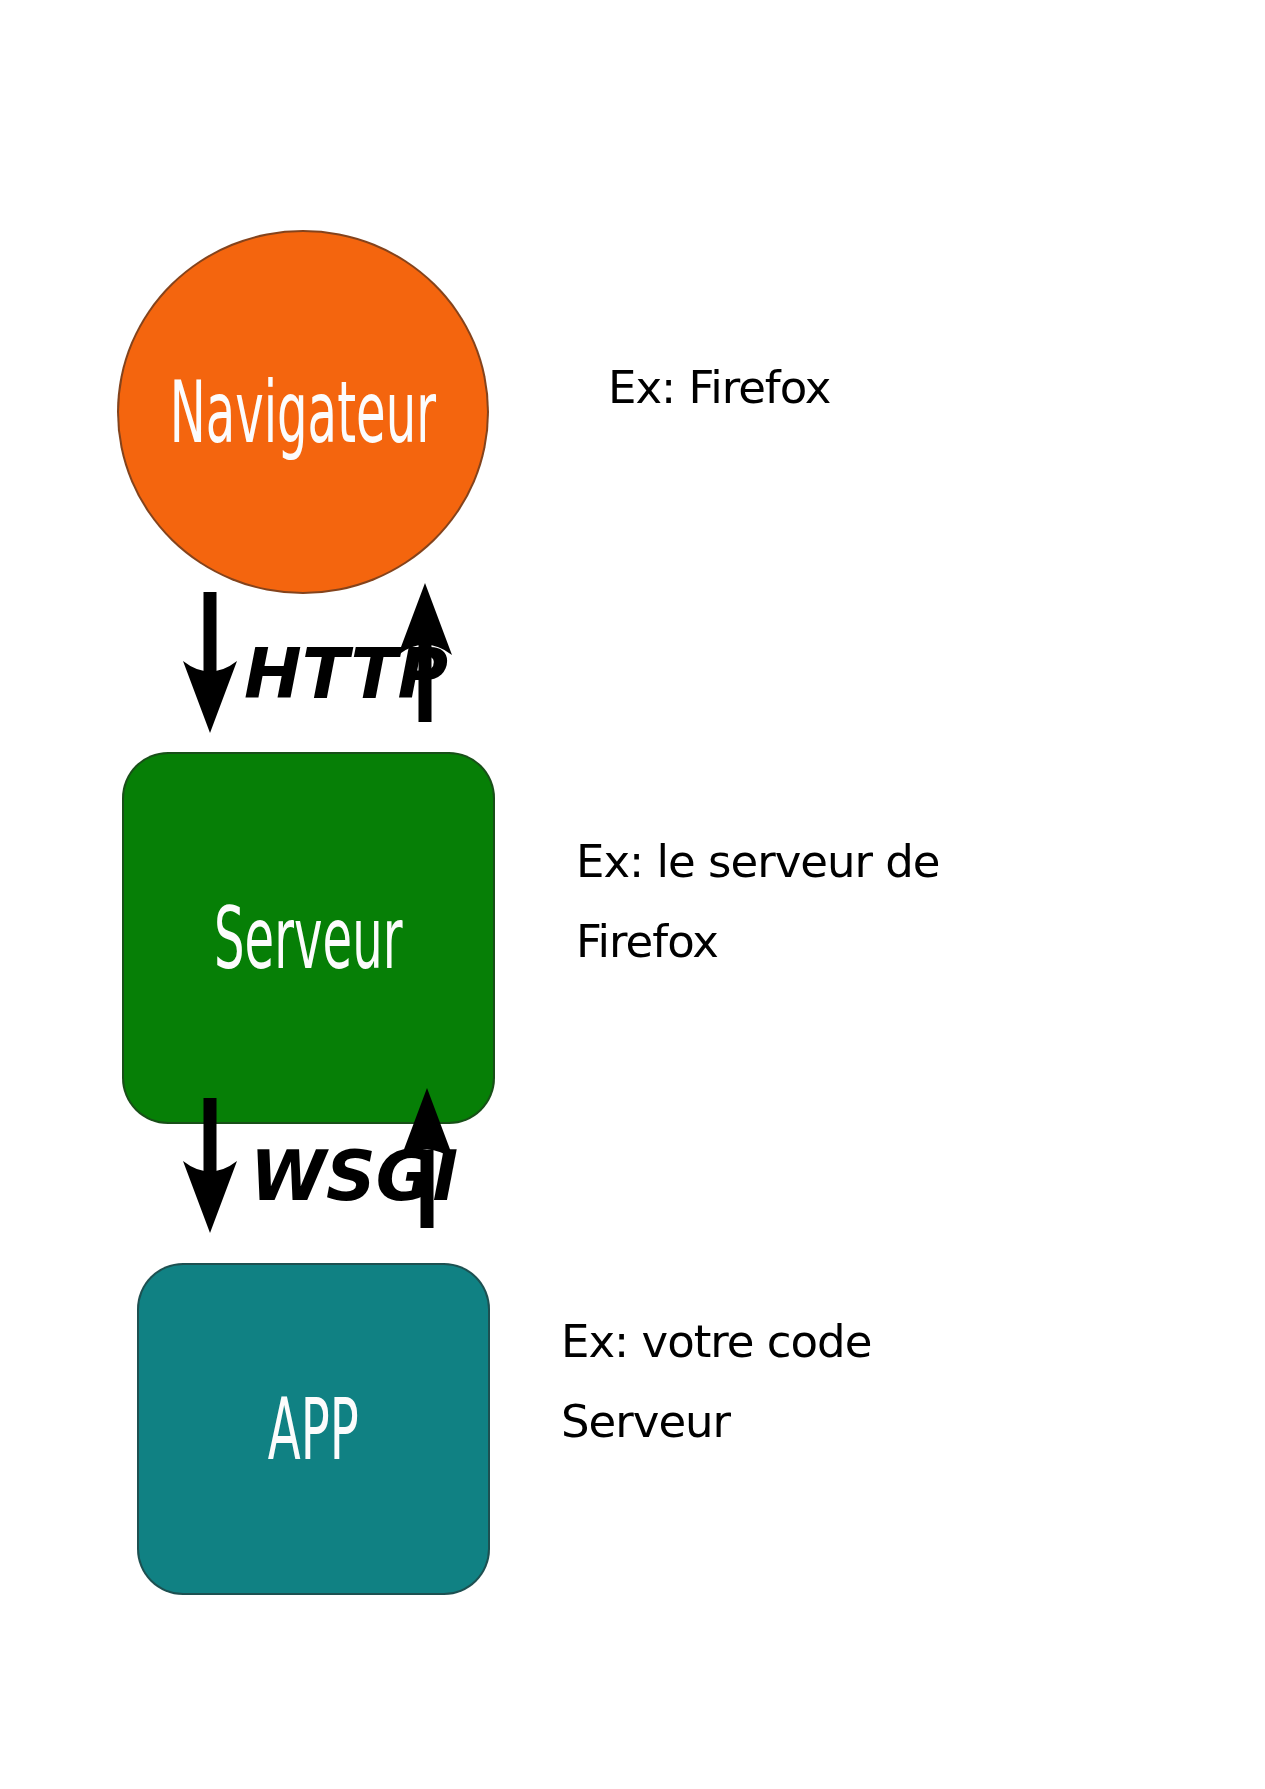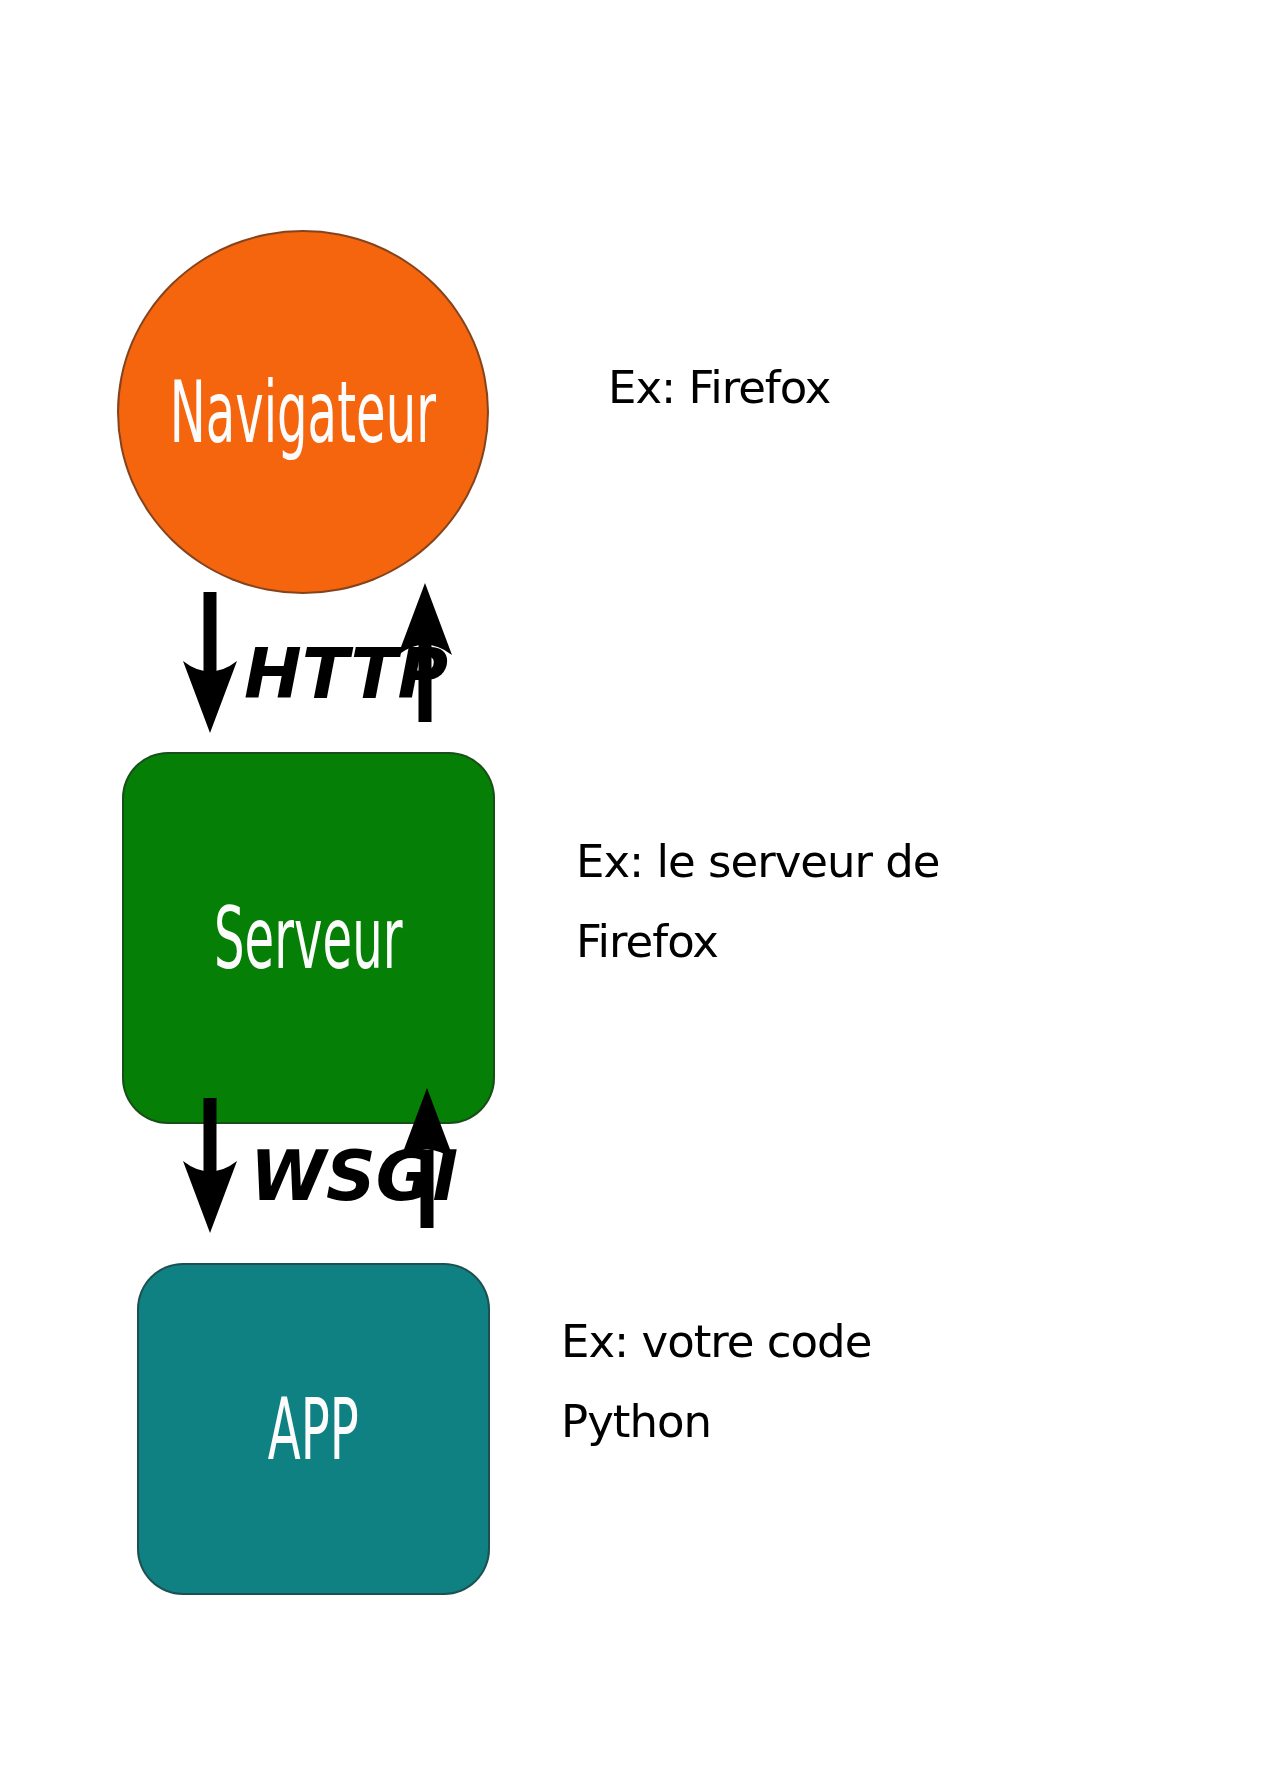--- a/index.html
+++ b/index.html
@@ -126,15 +126,15 @@
   <div class="protocol-label protocol-http">HTTP</div>
 
   <div class="protocol-label protocol-wsgi">WSGI</div>
 
   <div class="annotation annotation-firefox">Ex: Firefox</div>
 
   <div class="annotation annotation-cherrypy">Ex: le serveur de
 Firefox</div>
 
   <div class="annotation annotation-python">Ex: votre code
-Python</div>
+Serveur</div>
 
 </div>
 
 </body></html>

